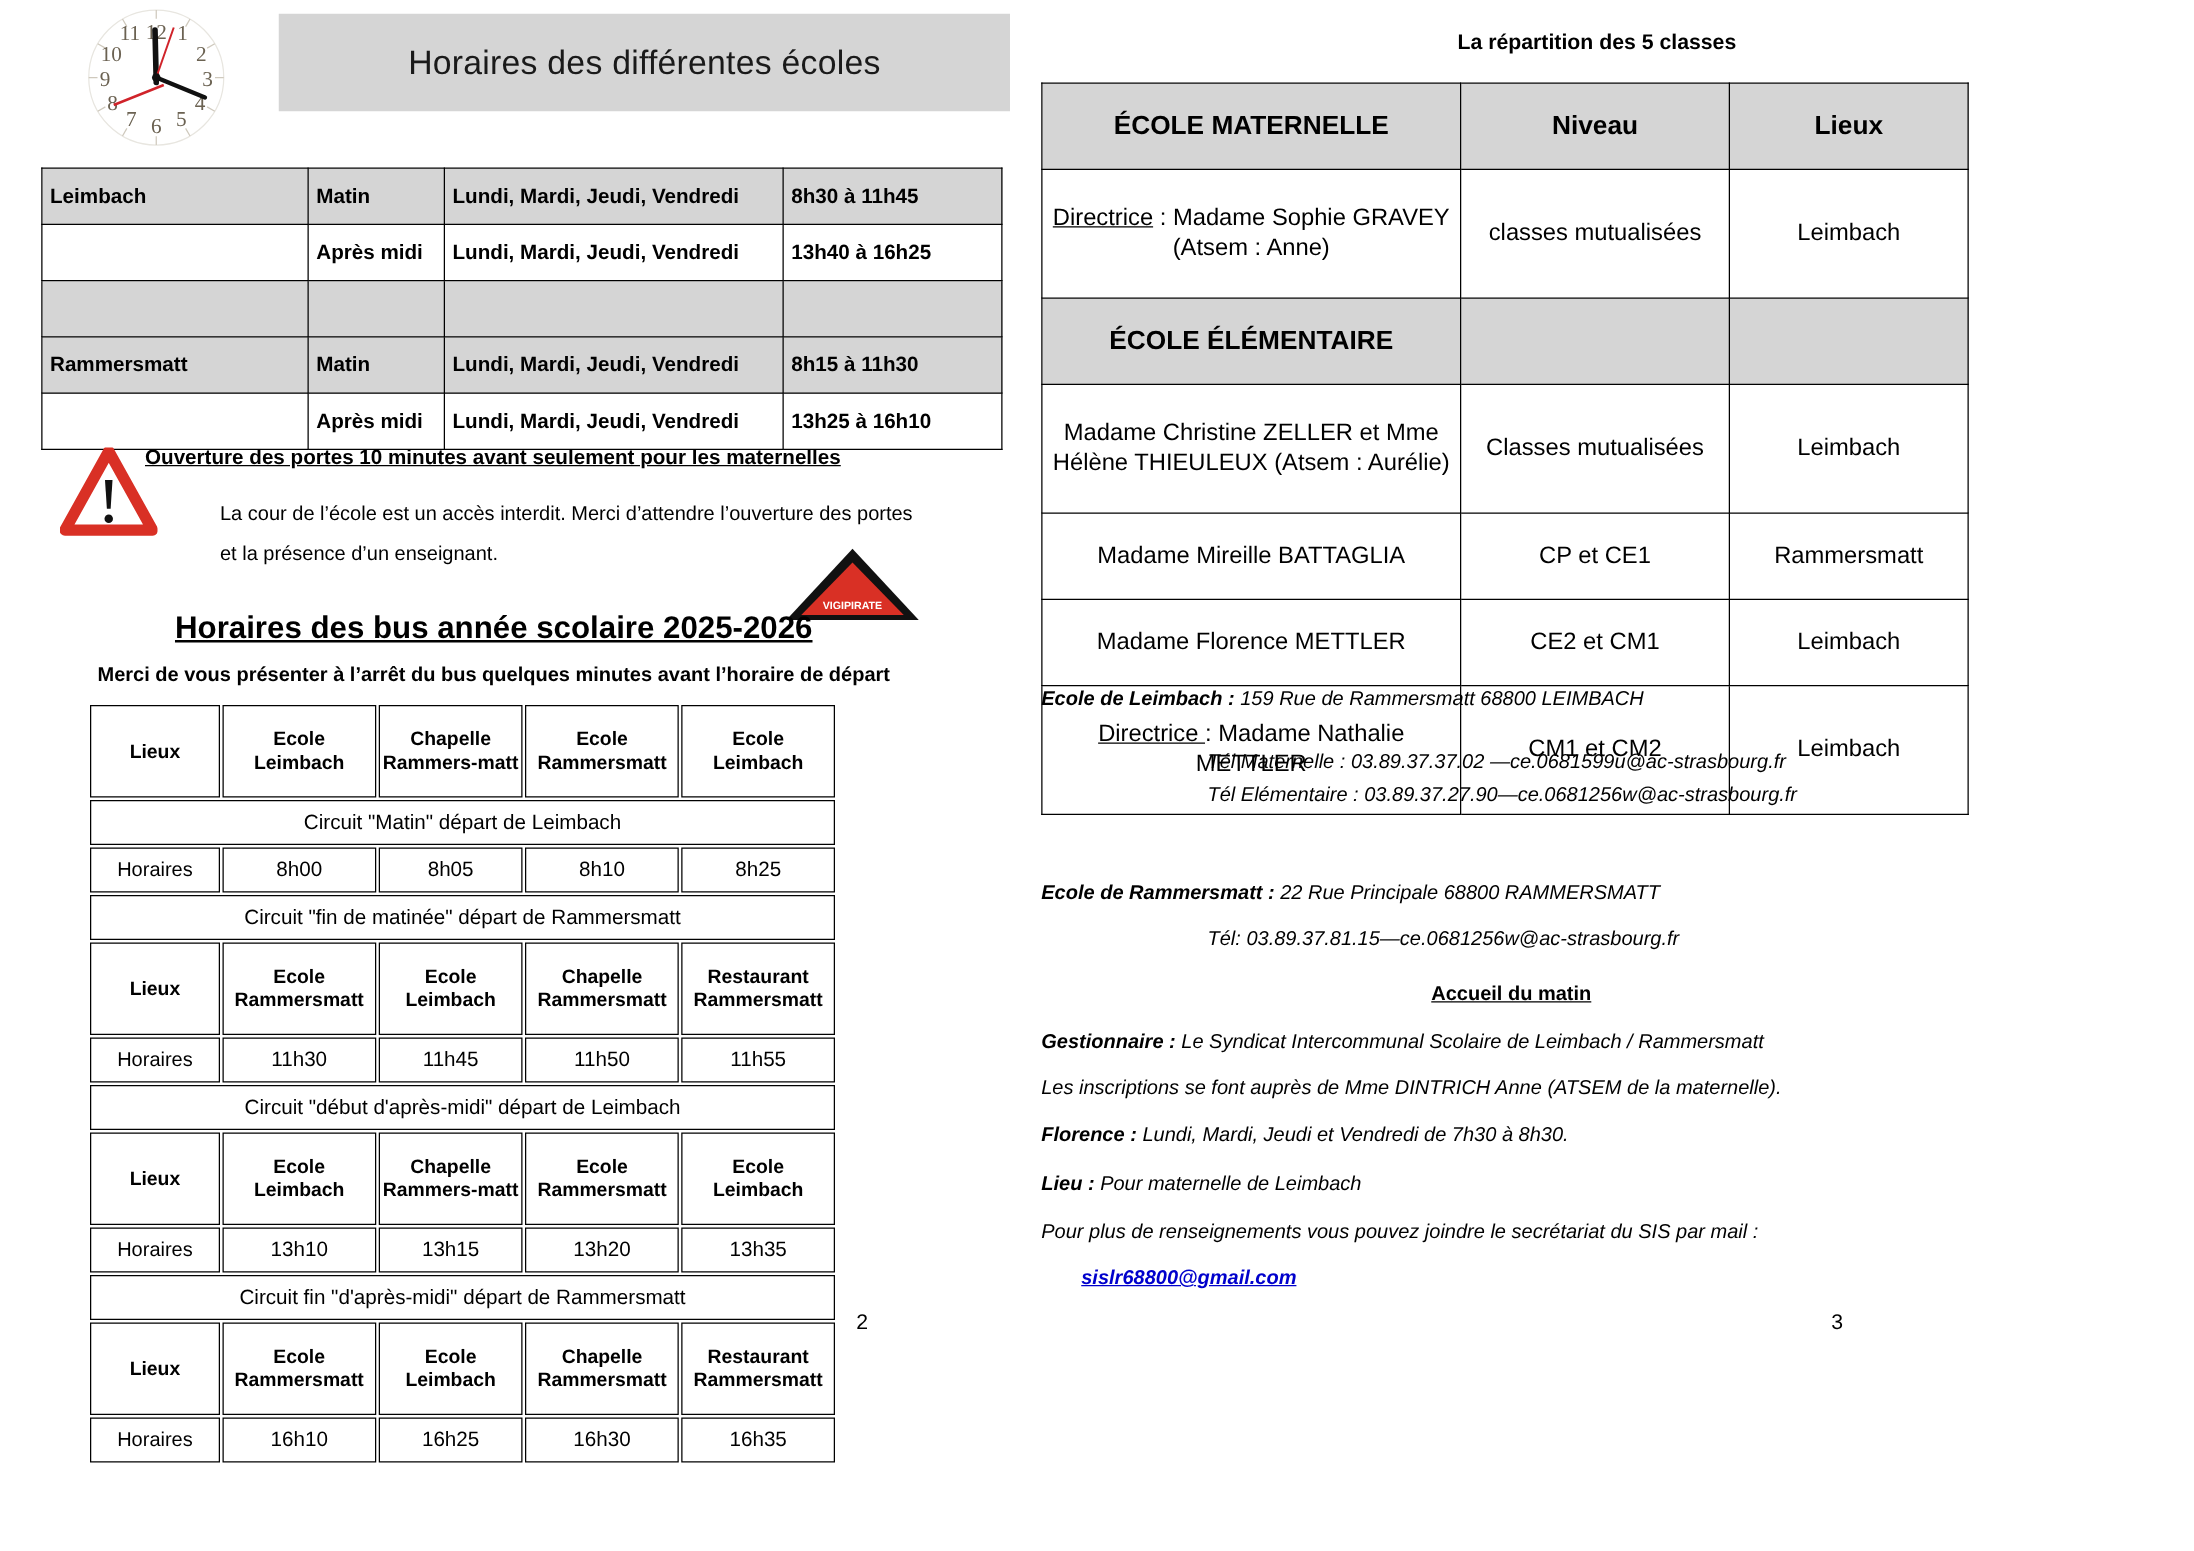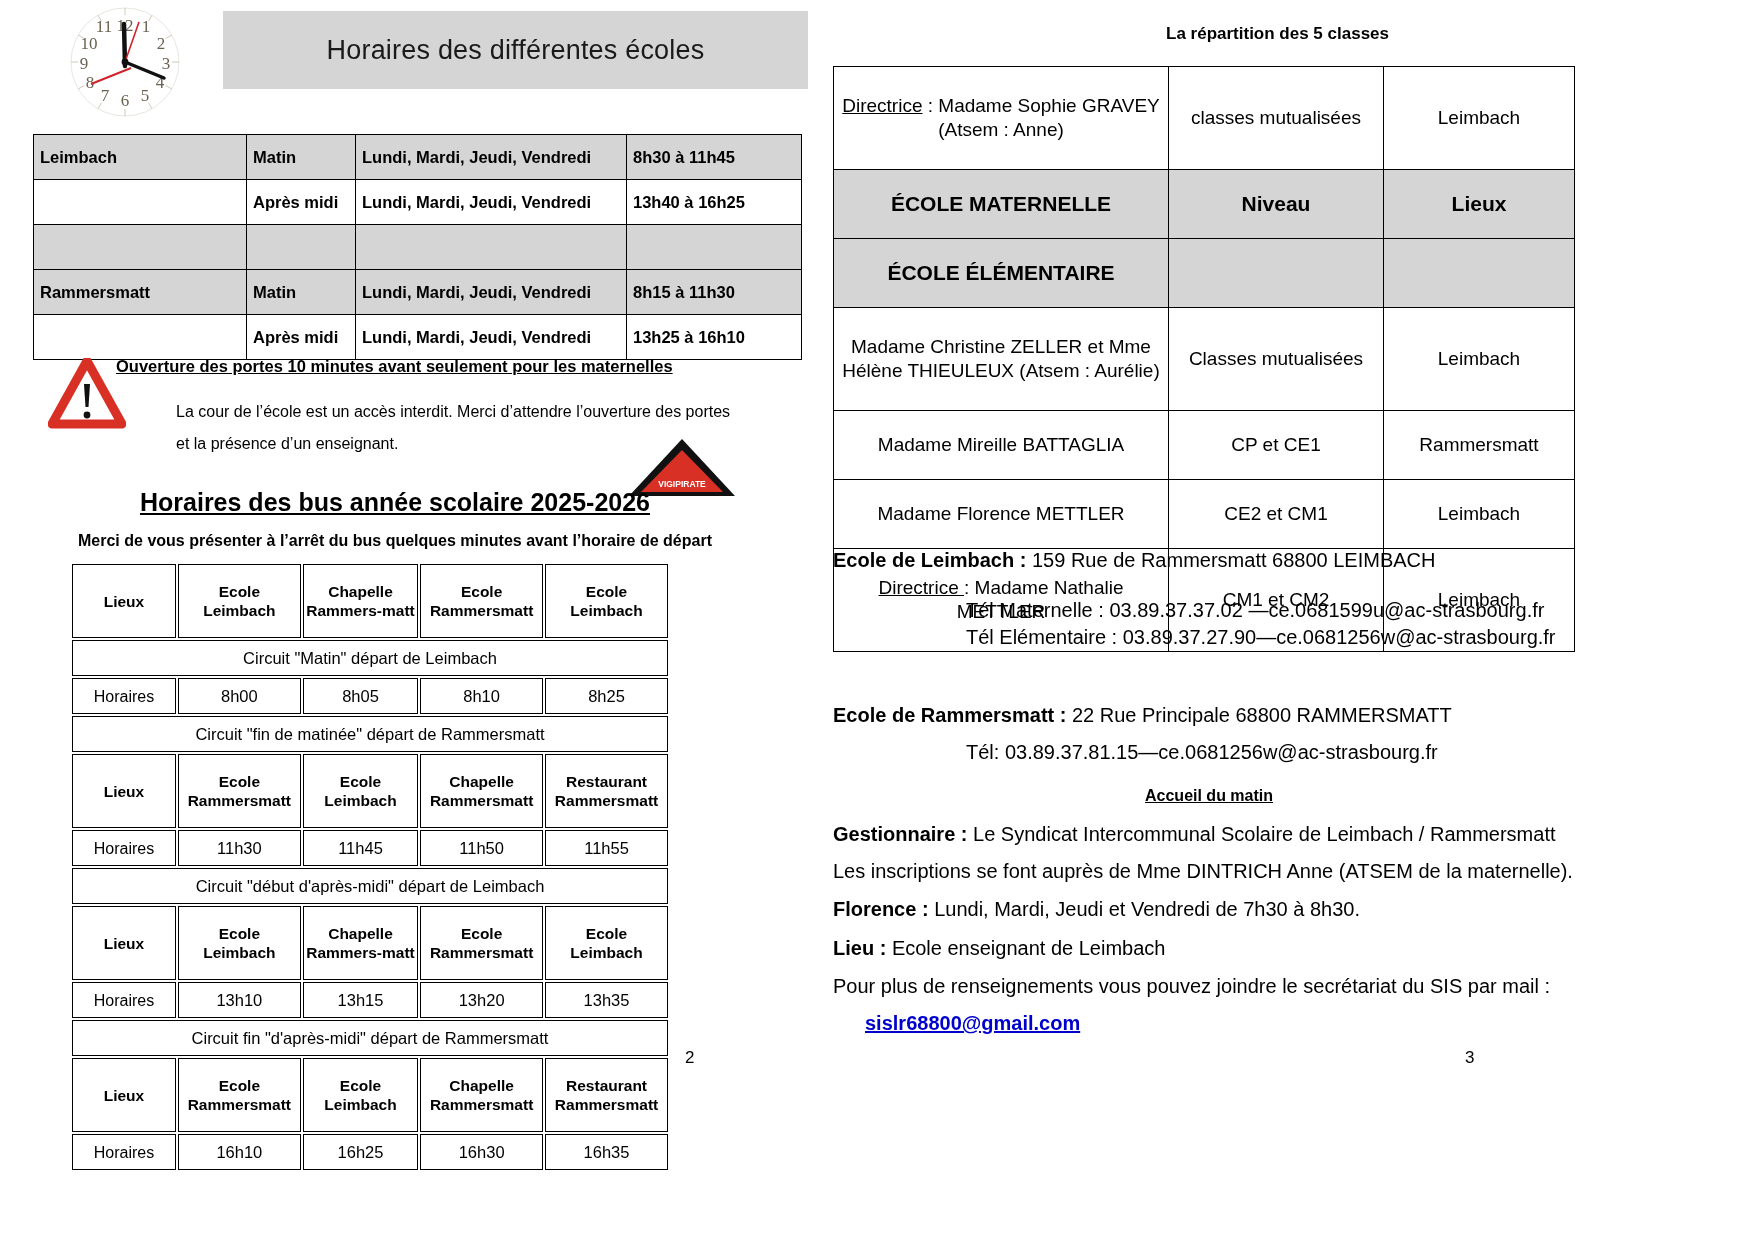--- a/index.html
+++ b/index.html
@@ -219,23 +219,24 @@
     font-size: 21px;
     height: 56px;
   }
   #classes-table td.tall { height: 90px; }
   #classes-table td.row  { height: 56px; }
   .u { text-decoration: underline; }
 
   
   .info {
     position: absolute;
-    font-size: 20px;
+    font-size: 16px;
     line-height: 20px;
     white-space: nowrap;
+    font-style: italic;
   }
   .info b { font-weight: bold; }
   .mail-link {
     color: #0000cc;
     text-decoration: underline;
     font-weight: bold;
     margin-left: 32px;
   }
   .center-head {
     position: absolute;
@@ -428,30 +429,30 @@
   <div class="pagenum" id="pagenum-left">2</div>
 </div>
 
 <div class="page page-right">
 
   <div class="classes-title">La répartition des 5 classes</div>
 
   <table id="classes-table">
     <tbody>
         <tr>
+          <td class="cc1 head">ÉCOLE MATERNELLE</td>
+          <td class="cc2 head">Niveau</td>
+          <td class="cc3 head">Lieux</td>
+        </tr>
+        <tr>
           <td class="cc1 tall"><span class="u">Directrice</span> : Madame Sophie GRAVEY (Atsem : Anne)</td>
           <td class="cc2 tall">classes mutualisées</td>
           <td class="cc3 tall">Leimbach</td>
         </tr>
         <tr>
-          <td class="cc1 head">ÉCOLE MATERNELLE</td>
-          <td class="cc2 head">Niveau</td>
-          <td class="cc3 head">Lieux</td>
-        </tr>
-        <tr>
           <td class="cc1 head">ÉCOLE ÉLÉMENTAIRE</td>
           <td class="cc2 head"></td>
           <td class="cc3 head"></td>
         </tr>
         <tr>
           <td class="cc1 tall">Madame Christine ZELLER et Mme Hélène THIEULEUX (Atsem : Aurélie)</td>
           <td class="cc2 tall">Classes mutualisées</td>
           <td class="cc3 tall">Leimbach</td>
         </tr>
         <tr>
@@ -497,21 +498,21 @@
 
   <div class="info" style="left:33px; top:861px;">Les inscriptions se font auprès de Mme DINTRICH Anne (ATSEM de la maternelle).</div>
 
   <div class="info" style="left:33px; top:899px;">
     <b>Florence :</b>
     <span>Lundi, Mardi, Jeudi et Vendredi de 7h30 à 8h30.</span>
   </div>
 
   <div class="info" style="left:33px; top:938px;">
     <b>Lieu :</b>
-    <span>Ecole enseignant de Leimbach</span>
+    <span>Pour maternelle de Leimbach</span>
   </div>
 
   <div class="info" style="left:33px; top:976px;">Pour plus de renseignements vous pouvez joindre le secrétariat du SIS par mail :</div>
 
   <div class="info" style="left:33px; top:1013px;">
     <a class="mail-link" href="#">sislr68800@gmail.com</a>
   </div>
 
   <div class="pagenum" id="pagenum-right">3</div>
 </div>

